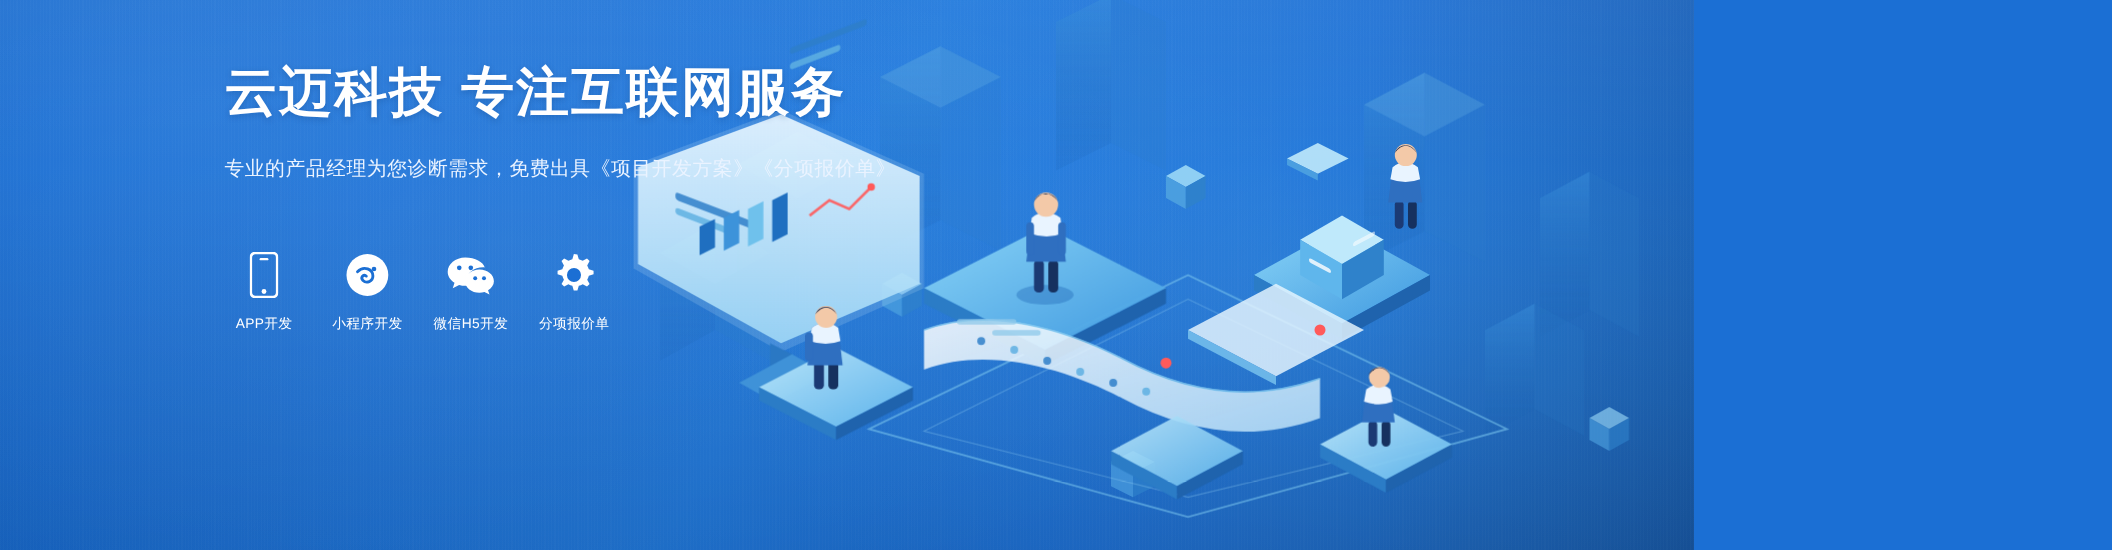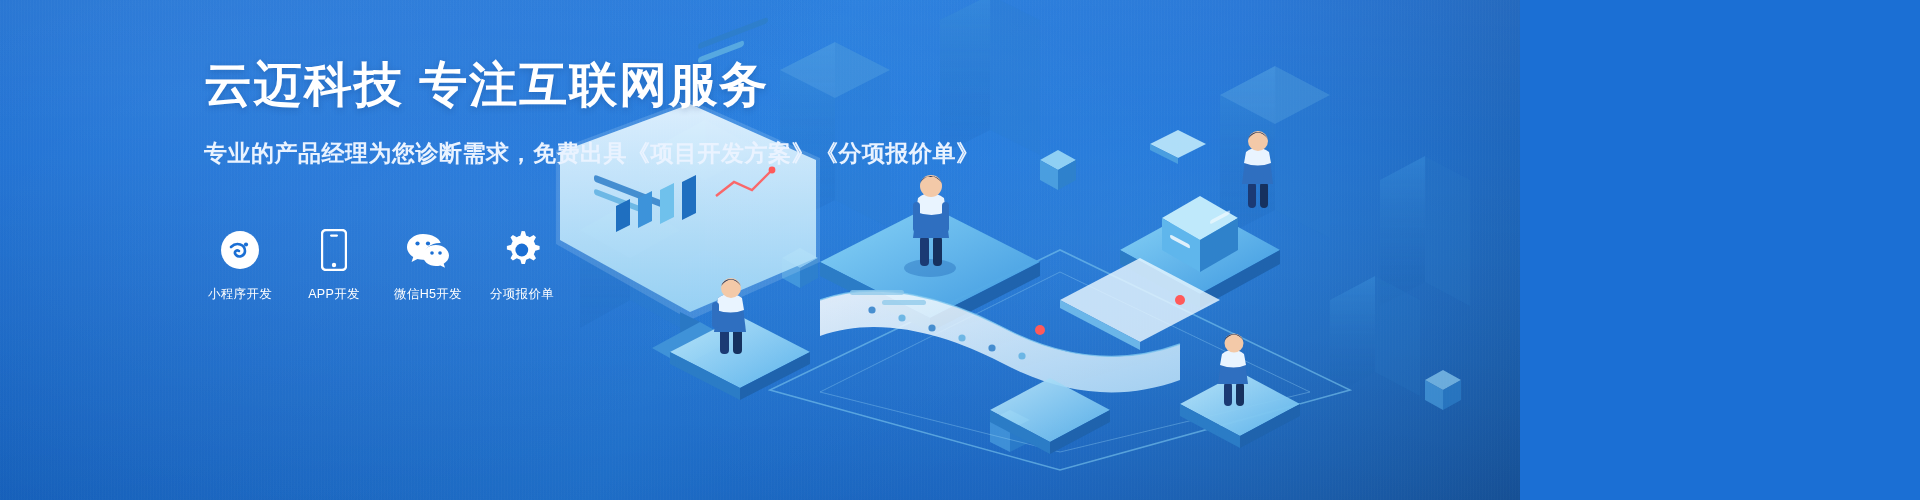--- a/index.html
+++ b/index.html
@@ -7,20 +7,21 @@
     width:1920px;height:500px;overflow:hidden;
     font-family:"Liberation Sans","DejaVu Sans",sans-serif;
     background:#1b6fd4;
   }
   #banner{
     position:relative;width:1520px;height:500px;overflow:hidden;
     background:
       radial-gradient(900px 620px at 78% 52%, rgba(60,150,235,.55) 0%, rgba(60,150,235,0) 62%),
       radial-gradient(1100px 720px at 12% 20%, rgba(46,130,225,.55) 0%, rgba(46,130,225,0) 60%),
       linear-gradient(118deg,#1565c8 0%,#1b6fd4 26%,#1f78dc 48%,#1a6ad0 70%,#15539f 100%);
+    padding-left: 20px;
   }
   
   #banner::before{
     content:"";position:absolute;inset:0;pointer-events:none;
     background:repeating-linear-gradient(90deg, rgba(255,255,255,.035) 0 1px, rgba(255,255,255,0) 1px 3px);
     opacity:.55;
   }
   
   #banner::after{
     content:"";position:absolute;inset:0;pointer-events:none;
@@ -30,22 +31,22 @@
 
   
   .copy{position:absolute;left:204px;top:60px;width:760px;z-index:6;}
   .headline{
     font-size:48px;line-height:1.06;font-weight:bold;color:#ffffff;
     letter-spacing:2px;white-space:nowrap;
     text-shadow:0 2px 6px rgba(0,40,90,.22);
     margin:0 0 26px 0;
   }
   .sub-line{
-    font-size:23px;line-height:33px;color:#eaf3ff;white-space:nowrap;
-    letter-spacing:.5px;font-weight:bold;
+    font-size:18px;line-height:33px;color:#eaf3ff;white-space:nowrap;
+    letter-spacing:.5px;font-weight:normal;
   }
 
   
   .services{position:absolute;left:204px;top:228px;display:flex;align-items:flex-start;z-index:6;}
   .svc{width:72px;margin-right:22px;display:flex;flex-direction:column;align-items:center;}
   .svc .ico{height:44px;display:flex;align-items:center;justify-content:center;margin-bottom:14px;}
   .svc .ico svg{display:block;}
   .svc .lab{font-size:12.5px;color:#ffffff;white-space:nowrap;letter-spacing:.3px;}
 
   
@@ -274,38 +275,38 @@
 
   <div class="copy">
     <h1 class="headline">云迈科技 专注互联网服务</h1>
     <div class="sub-line">专业的产品经理为您诊断需求，免费出具《项目开发方案》《分项报价单》</div>
   </div>
 
   <div class="services">
 
     <div class="svc">
       <span class="ico">
+        <svg width="26" height="42" viewBox="0 0 26 42">
+          <rect x="1" y="1" width="24" height="40" rx="4" fill="none" stroke="#ffffff" stroke-width="2.4"></rect>
+          <rect x="9" y="5.5" width="8" height="2.2" rx="1.1" fill="#ffffff"></rect>
+          <circle cx="13" cy="36" r="2.2" fill="#ffffff"></circle>
+        </svg>
+      </span>
+      <span class="lab">APP开发</span>
+    </div>
+
+    <div class="svc">
+      <span class="ico">
         <svg width="40" height="40" viewBox="0 0 40 40">
           <circle cx="20" cy="20" r="19" fill="#ffffff"></circle>
           <path d="M11 17 c6 -6, 14 -2, 14 4 c0 5 -6 7 -9 4 c-2.5 -2.5 0 -6 3 -4" fill="none" stroke="#1b6fd4" stroke-width="2.6" stroke-linecap="round"></path>
           <circle cx="26" cy="14.5" r="2.1" fill="#1b6fd4"></circle>
         </svg>
       </span>
       <span class="lab">小程序开发</span>
-    </div>
-
-    <div class="svc">
-      <span class="ico">
-        <svg width="26" height="42" viewBox="0 0 26 42">
-          <rect x="1" y="1" width="24" height="40" rx="4" fill="none" stroke="#ffffff" stroke-width="2.4"></rect>
-          <rect x="9" y="5.5" width="8" height="2.2" rx="1.1" fill="#ffffff"></rect>
-          <circle cx="13" cy="36" r="2.2" fill="#ffffff"></circle>
-        </svg>
-      </span>
-      <span class="lab">APP开发</span>
     </div>
 
     <div class="svc">
       <span class="ico">
         <svg width="44" height="40" viewBox="0 0 44 40">
           <path d="M17 4 C8 4 1 10 1 17 c0 4 2.4 7.6 6.2 10 L5.6 32 l5.8 -3 c1.8 .5 3.7 .8 5.6 .8 c.6 0 1.2 0 1.8 -.1 c-.5 -1.3 -.8 -2.7 -.8 -4.1 c0 -7 6.8 -12.6 15.2 -12.6 c.5 0 1 0 1.5 .1 C33.3 8 26 4 17 4 z" fill="#ffffff"></path>
           <circle cx="11.5" cy="13.5" r="2.1" fill="#1b6fd4"></circle>
           <circle cx="22" cy="13.5" r="2.1" fill="#1b6fd4"></circle>
           <path d="M43 25.6 c0 -5.8 -5.9 -10.5 -13.1 -10.5 c-7.2 0 -13.1 4.7 -13.1 10.5 c0 5.8 5.9 10.5 13.1 10.5 c1.6 0 3.1 -.2 4.5 -.7 l4.6 2.4 l-1.3 -4 c3.2 -1.9 5.3 -4.9 5.3 -8.2 z" fill="#ffffff"></path>
           <circle cx="26" cy="23" r="1.8" fill="#1b6fd4"></circle>

